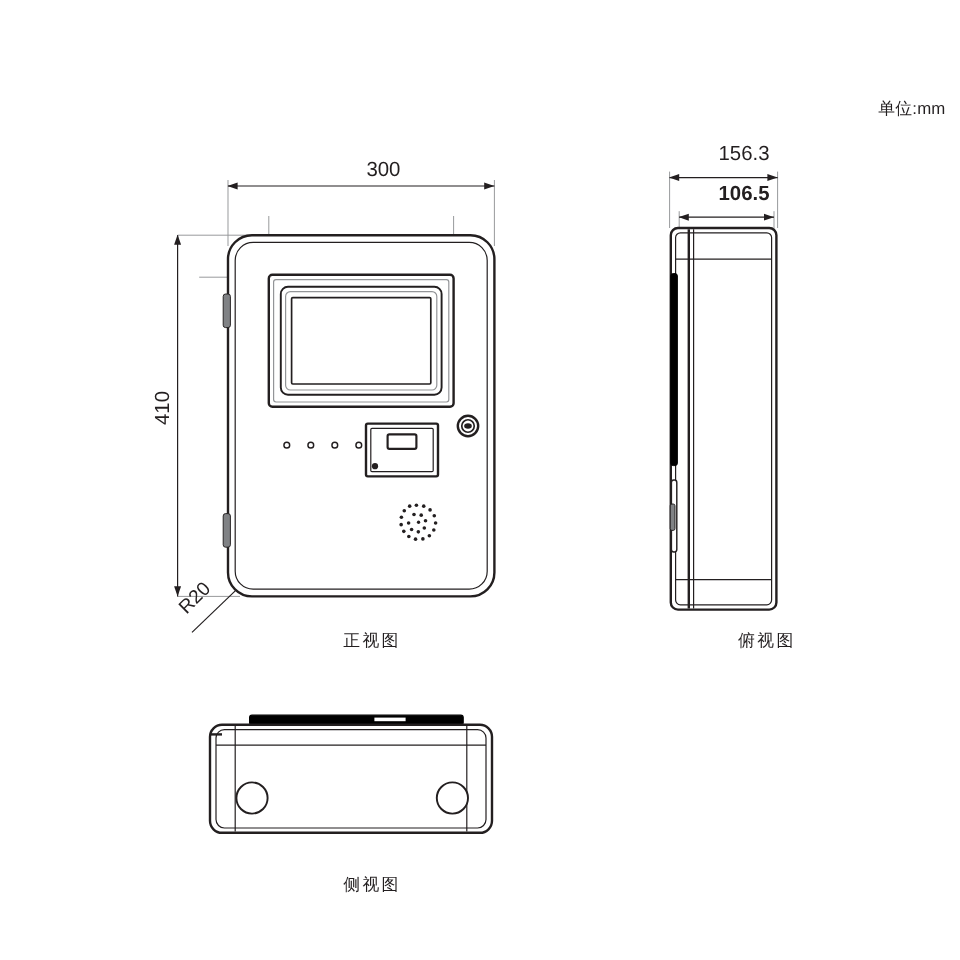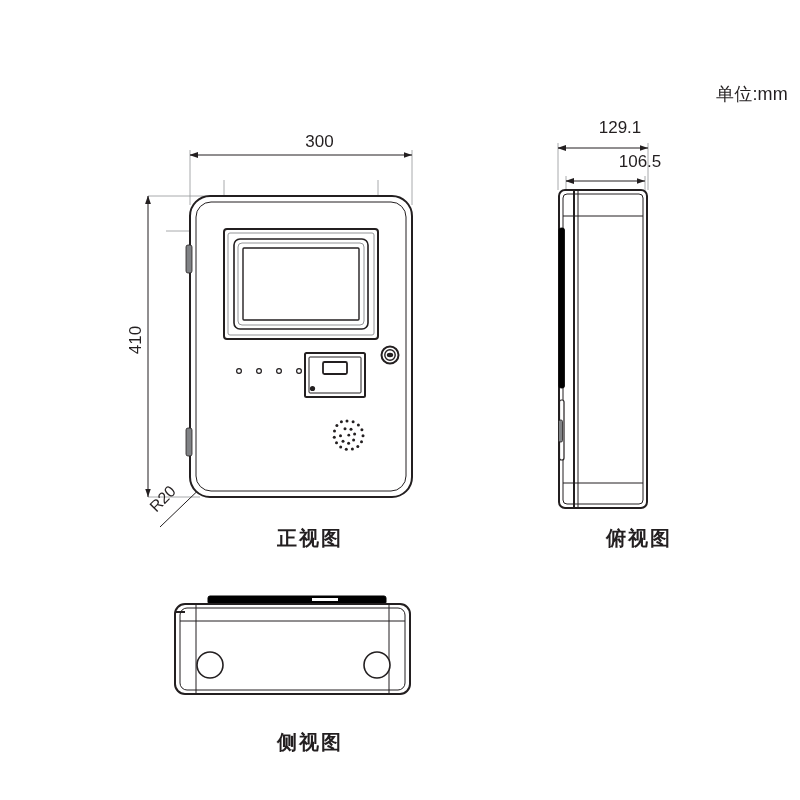--- a/index.html
+++ b/index.html
@@ -20,48 +20,47 @@
     position: absolute;
     top: 0;
     left: 0;
     width: 800px;
     height: 800px;
   }
   .unit-note {
     position: absolute;
     right: 12px;
     top: 82px;
-    font-size: 18px;
+    font-size: 14px;
     color: #231f20;
     letter-spacing: 0.2px;
     white-space: nowrap;
   }
   .view-label {
     position: absolute;
-    font-size: 20px;
+    font-size: 14px;
     color: #231f20;
     letter-spacing: 2px;
     white-space: nowrap;
     text-align: center;
-    font-weight: bold;
   }
   #label-front { left: 200px; top: 525px; width: 220px; }
   #label-top   { left: 529px; top: 525px; width: 220px; }
   #label-side  { left: 200px; top: 710px; width: 220px; margin-top: 19px; }
 
   .dim-text {
     position: absolute;
     font-size: 17px;
     color: #231f20;
     white-space: nowrap;
     text-align: center;
   }
   #dim-width-300 { left: 212px; top: 132px; width: 215px; }
   #dim-depth-1135 { left: 520px; top: 118px; width: 200px; }
-  #dim-depth-1065 { left: 550px; top: 152px; width: 180px; }
+  #dim-depth-1065 { left: 530px; top: 152px; width: 180px; font-weight: bold; }
   #dim-height-410 {
     left: 96px;
     top: 330px;
     width: 80px;
     transform: rotate(-90deg);
     transform-origin: center center;
   }
   #dim-radius-r20 {
     left: 128px;
     top: 490px;
@@ -216,18 +215,18 @@
     <circle cx="377" cy="665" r="13" fill="#ffffff" stroke="#231f20" stroke-width="1.6"></circle>
   </g>
 </svg>
 
 <div class="unit-note">单位:mm</div>
 
 <div class="dim-text" id="dim-width-300">300</div>
 <div class="dim-text" id="dim-height-410">410</div>
 <div class="dim-text" id="dim-radius-r20">R20</div>
 
-<div class="dim-text" id="dim-depth-1135">129.1</div>
+<div class="dim-text" id="dim-depth-1135">156.3</div>
 <div class="dim-text" id="dim-depth-1065">106.5</div>
 
 <div class="view-label" id="label-front">正视图</div>
 <div class="view-label" id="label-top">俯视图</div>
 <div class="view-label" id="label-side">侧视图</div>
 
 </body></html>

